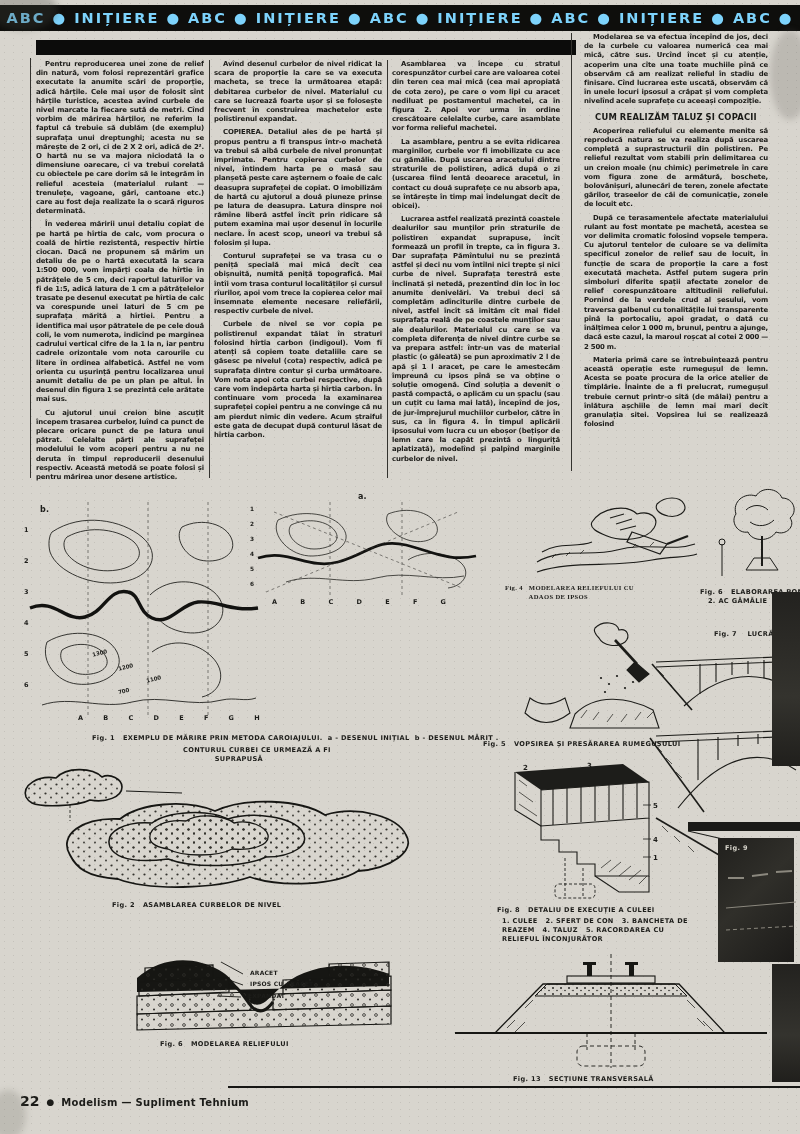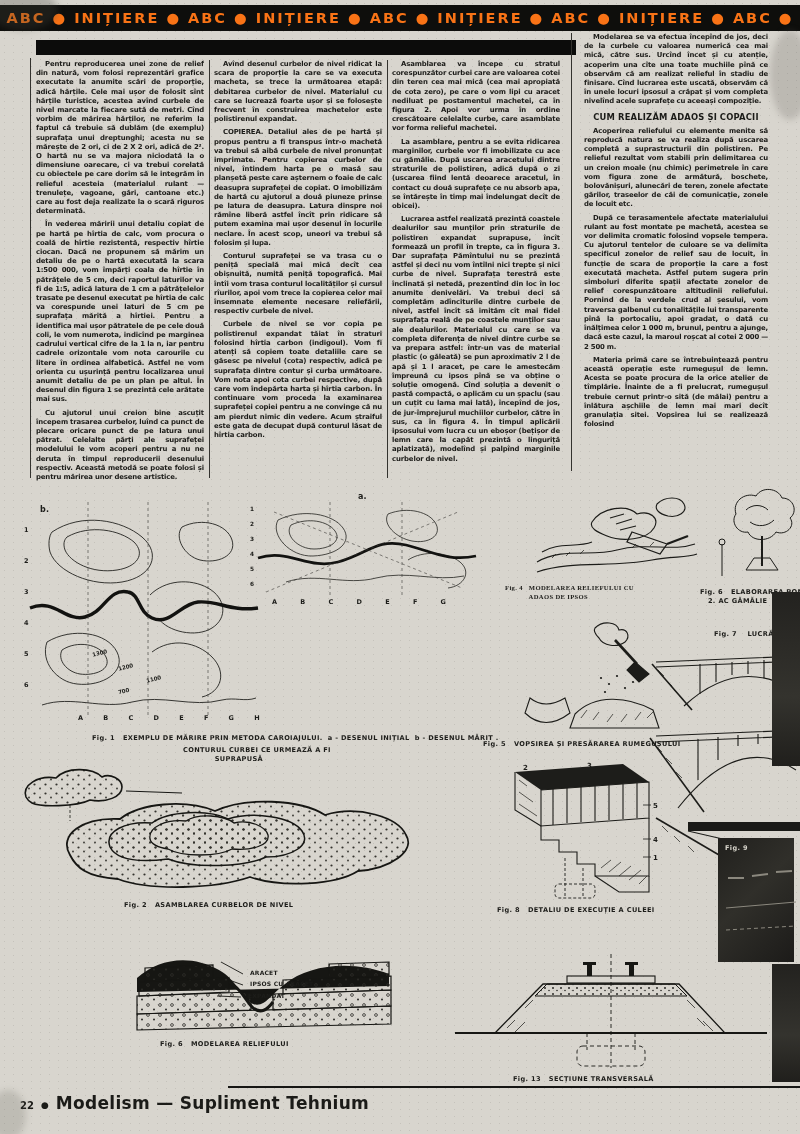--- a/index.html
+++ b/index.html
@@ -2,42 +2,42 @@
 <html><head>
 <meta charset="utf-8">
 <style>
   html,body{margin:0;padding:0;background:#9a9893;}
   .page{position:relative;width:800px;height:1134px;margin:0 auto;overflow:hidden;
         background:#d8d5ce;font-family:"DejaVu Sans",sans-serif;color:#1b1b18;}
   .page::before{content:"";position:absolute;inset:0;pointer-events:none;
         background-image:radial-gradient(rgba(110,106,98,.18) .6px,transparent .8px);
         background-size:9px 7px;}
   .abc-bar{position:absolute;left:0;top:5px;width:800px;height:26px;background:#0e0e0c;
-        color:#f97316;display:flex;align-items:center;justify-content:center;
+        color:#7dd3fc;display:flex;align-items:center;justify-content:center;
         font-weight:700;font-size:14.5px;letter-spacing:2px;white-space:nowrap;overflow:hidden;}
   .title-bar{position:absolute;left:36px;top:40px;width:540px;height:15px;background:#0c0c0b;}
   .vline{position:absolute;width:1px;background:#33322e;}
   .hline{position:absolute;background:#161614;}
   .col{position:absolute;font-size:6.9px;line-height:9.2px;font-weight:700;
        text-align:justify;overflow:hidden;letter-spacing:-.12px;word-spacing:-.25px;}
   .col p{margin:0 0 4px 0;text-indent:9px;}
   .col .subhead{font-size:8.4px;text-align:center;text-indent:0;letter-spacing:.2px;margin:6px 0 5px 0;}
   .cap{position:absolute;font-size:6.6px;font-weight:700;letter-spacing:.35px;
        color:#1d1d1a;white-space:pre;line-height:8.5px;}
   .tiny{position:absolute;font-size:6px;font-weight:700;letter-spacing:.2px;color:#1d1d1a;}
   .gridrow{position:absolute;font-size:6.5px;font-weight:700;word-spacing:18px;color:#1d1d1a;}
   .gridcol{position:absolute;font-size:6.5px;font-weight:700;white-space:pre-line;color:#1d1d1a;}
   .elev{position:absolute;font-size:5.5px;font-weight:700;transform:rotate(-14deg);color:#22221f;}
   .photo{position:absolute;background:linear-gradient(135deg,#21201d 0%,#302f2a 45%,#1c1b19 100%);}
   .photo .ph-cap{position:absolute;left:7px;top:6px;color:#d8d5cc;font-size:6.5px;font-weight:700;letter-spacing:.4px;}
   .strip{position:absolute;background:linear-gradient(180deg,#23221f,#34332e 60%,#201f1c);}
   .footer{position:absolute;left:20px;top:1093px;display:flex;align-items:baseline;gap:7px;font-weight:700;}
-  .footer .pg{font-size:10px;}
+  .footer .pg{font-size:14px;}
   .footer .dot{font-size:9px;position:relative;top:-1px;}
-  .footer .mag{font-size:17px;letter-spacing:.3px;}
+  .footer .mag{font-size:10px;letter-spacing:.3px;}
   svg{position:absolute;overflow:visible;}
   svg text{font-family:"DejaVu Sans",sans-serif;font-weight:700;fill:#1d1d1a;}
   .smudge{position:absolute;pointer-events:none;border-radius:50%;filter:blur(3px);}
 </style>
 </head>
 <body>
 
 <div class="page">
 
   <div class="abc-bar">
@@ -65,21 +65,21 @@
   </div>
 
   <div class="col" style="left:392px;top:60px;width:168px;height:422px;">
     <p>Asamblarea va începe cu stratul corespunzător curbei care are valoarea cotei din teren cea mai mică (cea mai apropiată de cota zero), pe care o vom lipi cu aracet nediluat pe postamentul machetei, ca în figura 2. Apoi vor urma în ordine crescătoare celelalte curbe, care asamblate vor forma relieful machetei.</p>
     <p>La asamblare, pentru a se evita ridicarea marginilor, curbele vor fi imobilizate cu ace cu gămălie. După uscarea aracetului dintre straturile de polistiren, adică după o zi (uscarea fiind lentă deoarece aracetul, în contact cu două suprafețe ce nu absorb apa, se întărește în timp mai îndelungat decît de obicei).</p>
     <p>Lucrarea astfel realizată prezintă coastele dealurilor sau munților prin straturile de polistiren expandat suprapuse, încît formează un profil în trepte, ca în figura 3. Dar suprafața Pămîntului nu se prezintă astfel și deci nu vom întîlni nici trepte și nici curbe de nivel. Suprafața terestră este înclinată și netedă, prezentînd din loc în loc anumite denivelări. Va trebui deci să completăm adînciturile dintre curbele de nivel, astfel încît să imităm cît mai fidel suprafața reală de pe coastele munților sau ale dealurilor. Materialul cu care se va completa diferența de nivel dintre curbe se va prepara astfel: într-un vas de material plastic (o găleată) se pun aproximativ 2 l de apă și 1 l aracet, pe care le amestecăm împreună cu ipsos pînă se va obține o soluție omogenă. Cînd soluția a devenit o pastă compactă, o aplicăm cu un șpaclu (sau un cuțit cu lama mai lată), începînd de jos, de jur-împrejurul muchiilor curbelor, către în sus, ca în figura 4. În timpul aplicării ipsosului vom lucra cu un eboșor (bețișor de lemn care la capăt prezintă o linguriță aplatizată), modelînd și palpînd marginile curbelor de nivel.</p>
   </div>
 
   <div class="col" style="left:584px;top:33px;width:184px;height:432px;">
     <p>Modelarea se va efectua începînd de jos, deci de la curbele cu valoarea numerică cea mai mică, către sus. Urcînd încet și cu atenție, acoperim una cîte una toate muchiile pînă ce observăm că am realizat relieful în stadiu de finisare. Cînd lucrarea este uscată, observăm că în unele locuri ipsosul a crăpat și vom completa nivelînd acele suprafețe cu aceeași compoziție.</p>
-    <p class="subhead">CUM REALIZĂM ADAOS ȘI COPACII</p>
+    <p class="subhead">CUM REALIZĂM TALUZ ȘI COPACII</p>
     <p>Acoperirea reliefului cu elemente menite să reproducă natura se va realiza după uscarea completă a suprastructurii din polistiren. Pe relieful rezultat vom stabili prin delimitarea cu un creion moale (nu chimic) perimetrele în care vom figura zone de armătură, boschete, bolovănișuri, alunecări de teren, zonele afectate gărilor, traseelor de căi de comunicație, zonele de locuit etc.</p>
     <p>După ce terasamentele afectate materialului rulant au fost montate pe machetă, acestea se vor delimita cromatic folosind vopsele tempera. Cu ajutorul tentelor de culoare se va delimita specificul zonelor de relief sau de locuit, în funcție de scara de proporție la care a fost executată macheta. Astfel putem sugera prin simboluri diferite spații afectate zonelor de relief corespunzătoare altitudinii reliefului. Pornind de la verdele crud al șesului, vom traversa galbenul cu tonalitățile lui transparente pînă la portocaliu, apoi gradat, o dată cu înălțimea celor 1 000 m, brunul, pentru a ajunge, dacă este cazul, la maroul roșcat al cotei 2 000 — 2 500 m.</p>
     <p>Materia primă care se întrebuințează pentru această operație este rumegușul de lemn. Acesta se poate procura de la orice atelier de tîmplărie. Înainte de a fi prelucrat, rumegușul trebuie cernut printr-o sită (de mălai) pentru a înlătura așchiile de lemn mai mari decît granulația sitei. Vopsirea lui se realizează folosind</p>
   </div>
 
   <span class="tiny" style="left:40px;top:505px;font-size:8px;">b.</span>
   <svg style="left:30px;top:500px;" width="228" height="222" viewBox="0 0 228 222">
     <g fill="none" stroke="#23231f" stroke-width="0.9">
       <path d="M22,32 C52,12 92,20 112,37 C132,54 122,77 92,82 C62,87 27,72 20,52 C18,44 19,36 22,32 Z"></path>
       <path d="M37,37 C60,24 90,30 104,42 C116,54 107,67 87,70 C62,74 40,62 35,50 C33,44 34,40 37,37 Z"></path>
@@ -220,21 +220,21 @@
     </defs>
     <path d="M16,42 C12,30 28,20 46,23 C56,12 82,12 92,22 C100,18 112,24 112,32 C112,42 96,48 80,45 C66,52 30,52 22,48 C18,46 17,44 16,42 Z" fill="url(#dotsA)" stroke="#161613" stroke-width="1.6"></path>
     <path d="M116,36 L172,38" stroke="#161613" stroke-width="1"></path>
     <path d="M60,50 L60,66" stroke="#161613" stroke-width="0.8" stroke-dasharray="3,2"></path>
     <path d="M60,100 C48,80 72,62 110,64 C130,48 175,44 205,56 C235,42 290,44 315,60 C348,50 388,62 396,80 C406,96 380,114 348,116 C326,130 272,133 240,122 C205,134 140,136 108,124 C76,122 66,112 60,100 Z" fill="url(#dotsA)" stroke="#161613" stroke-width="1.8"></path>
     <path d="M100,92 C94,76 116,66 142,68 C158,56 198,54 218,64 C244,56 282,62 292,76 C302,90 282,102 256,102 C236,112 184,114 158,104 C126,108 106,104 100,92 Z" fill="url(#dotsA)" stroke="#161613" stroke-width="1.5"></path>
     <path d="M140,84 C138,72 156,64 176,66 C188,58 214,60 224,68 C240,64 256,72 258,80 C260,90 242,96 222,94 C208,102 172,102 158,94 C146,92 141,89 140,84 Z" fill="url(#dotsA)" stroke="#161613" stroke-width="1.3"></path>
   </svg>
   <span class="cap" style="left:183px;top:746px;">CONTURUL CURBEI CE URMEAZĂ A FI
             SUPRAPUSĂ</span>
-  <span class="cap" style="left:112px;top:901px;margin-left:12px;">Fig. 2   ASAMBLAREA CURBELOR DE NIVEL</span>
+  <span class="cap" style="left:112px;top:901px;">Fig. 2   ASAMBLAREA CURBELOR DE NIVEL</span>
 
   <svg style="left:495px;top:758px;" width="168" height="145" viewBox="0 0 168 145">
     <polygon points="20,14 128,6 154,24 46,32" fill="#1d1d1a"></polygon>
     <g fill="none" stroke="#1c1c19" stroke-width="1.1">
       <polygon points="46,32 154,24 154,60 46,68"></polygon>
       <path d="M58,31 L58,67 M72,30 L72,65 M86,29 L86,64 M100,28 L100,63 M114,27 L114,62 M128,26 L128,61 M142,25 L142,60"></path>
       <path d="M46,68 L46,82 L64,82 L64,94 L82,94 L82,106 L100,106 L100,118 L154,118 L154,60"></path>
       <path d="M20,14 L20,52 L46,68"></path>
       <path d="M100,118 L124,134 L154,134 L154,118"></path>
     </g>
@@ -247,20 +247,23 @@
       <rect x="60" y="126" width="40" height="14" rx="4"></rect>
     </g>
     <text x="28" y="12" font-size="7">2</text>
     <text x="92" y="10" font-size="7">3</text>
     <text x="158" y="50" font-size="7">5</text>
     <text x="158" y="84" font-size="7">4</text>
     <text x="158" y="102" font-size="7">1</text>
     <path d="M148,47 L156,47 M148,81 L156,81 M148,99 L156,99" stroke="#1c1c19" stroke-width="0.8"></path>
   </svg>
   <span class="cap" style="left:497px;top:906px;">Fig. 8   DETALIU DE EXECUȚIE A CULEEI</span>
+  <span class="cap" style="left:502px;top:917px;line-height:9px;">1. CULEE   2. SFERT DE CON   3. BANCHETA DE
+REAZEM   4. TALUZ   5. RACORDAREA CU
+RELIEFUL ÎNCONJURĂTOR</span>
 
   <div class="photo" style="left:718px;top:838px;width:76px;height:124px;">
     <span class="ph-cap">Fig. 9</span>
     <svg width="82" height="124" viewBox="0 0 82 124" style="left:0;top:0;">
       <g stroke="#8b887e" stroke-width="2">
         <path d="M10,40 L26,40 M34,38 L50,36 M58,34 L74,33"></path>
         <path d="M8,70 L78,64" stroke-width="1"></path>
         <path d="M8,92 L78,88" stroke-width="1" stroke-dasharray="4,3"></path>
       </g>
     </svg>

